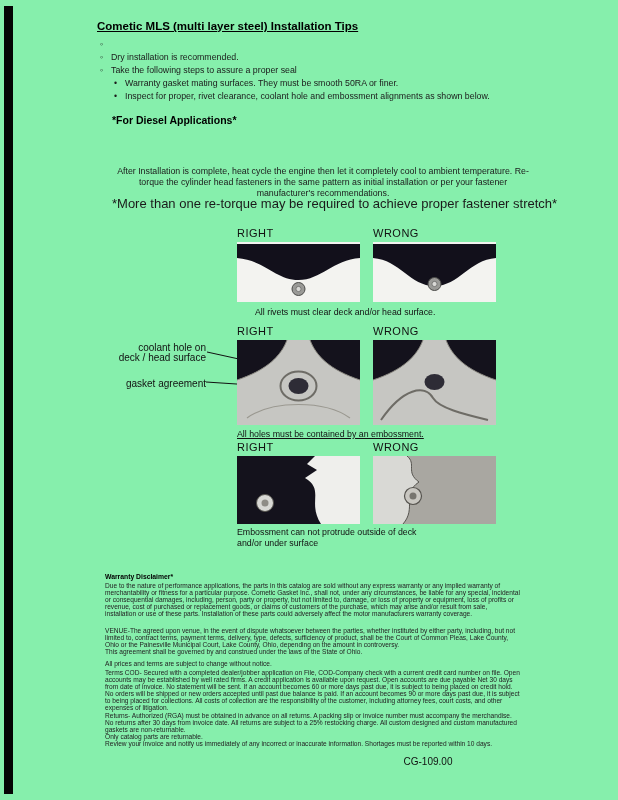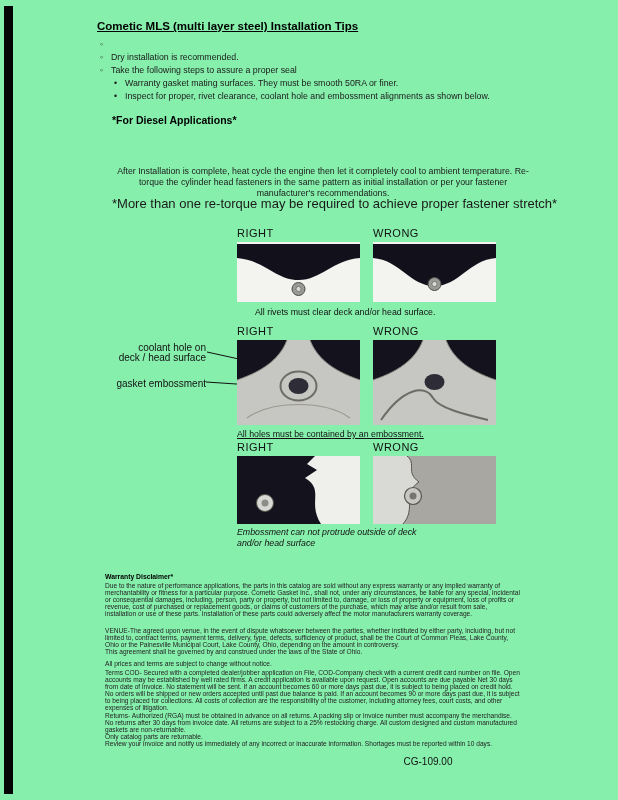--- a/index.html
+++ b/index.html
@@ -103,21 +103,21 @@
   </div>
   <div class="abs caption" style="left:231px; top:307px;margin-left:24px;">All rivets must clear deck and/or head surface.</div>
 
   <div class="abs fig-label" style="left:237px; top:325px;">RIGHT</div>
   <div class="abs fig-label" style="left:373px; top:325px;">WRONG</div>
 
   <div class="abs side-label" style="left:116px; top:343px;">
     <div>coolant hole on</div>
     <div>deck / head surface</div>
   </div>
-  <div class="abs side-label" style="left:116px; top:379px;">gasket embossment</div>
+  <div class="abs side-label" style="left:116px; top:379px;">gasket agreement</div>
 
   <svg class="abs pointer-lines" style="left:206px; top:346px;" width="100" height="48" viewBox="0 0 100 48">
     <line x1="1" y1="6" x2="92" y2="26" stroke="#111" stroke-width="1"></line>
     <line x1="0" y1="36" x2="76" y2="41" stroke="#111" stroke-width="1"></line>
   </svg>
 
   <div class="abs panel" style="left:237px; top:340px;">
     <svg width="123" height="85" viewBox="0 0 123 85">
       <rect width="123" height="85" fill="#c6c6c2"></rect>
       <path d="M0,0 H50 C44,16 30,30 0,40 Z" fill="#14121c"></path>
@@ -155,23 +155,23 @@
   </div>
   <div class="abs panel" style="left:373px; top:456px;">
     <svg width="123" height="68" viewBox="0 0 123 68">
       <rect width="123" height="68" fill="#d9d9d5"></rect>
       <path d="M34,0 H123 V68 H30 C44,52 28,38 46,26 C32,16 44,8 34,0 Z" fill="#a9a7a1"></path>
       <path d="M34,0 C44,8 32,16 46,26 C28,38 44,52 30,68" fill="none" stroke="#55534e" stroke-width="1"></path>
       <circle cx="40" cy="40" r="8.5" fill="#c9c7c1" stroke="#55534e" stroke-width="1.2"></circle>
       <circle cx="40" cy="40" r="3.5" fill="#77756f"></circle>
     </svg>
   </div>
-  <div class="abs caption cap3" style="left:237px; top:527px;font-style:italic;">
+  <div class="abs caption cap3" style="left:237px; top:527px;">
     <div>Embossment can not protrude outside of deck</div>
-    <div>and/or head surface</div>
+    <div>and/or under surface</div>
   </div>
 
   <div class="abs legal-heading">Warranty Disclaimer*</div>
   <div class="abs legal lp1">Due to the nature of performance applications, the parts in this catalog are sold without any express warranty or any implied warranty of merchantability or fitness for a particular purpose.  Cometic Gasket Inc., shall not, under any circumstances, be liable for any special, incidental or consequential damages, including, person, party or property, but not limited to, damage, or loss of property or equipment, loss of profits or revenue, cost of purchased or replacement goods, or claims of customers of the purchase, which may arise and/or result from sale, installation or use of these parts.  Installation of these parts could adversely affect the motor manufacturers warranty coverage.</div>
   <div class="abs legal lp2">
     <div>VENUE-The agreed upon venue, in the event of dispute whatsoever between the parties, whether instituted by either party, including, but not limited to, contract terms, payment terms, delivery, type, defects, sufficiency of product, shall be the Court of Common Pleas, Lake County, Ohio or the Painesville Municipal Court, Lake County, Ohio, depending on the amount in controversy.</div>
     <div>This agreement shall be governed by and construed under the laws of the State of Ohio.</div>
   </div>
   <div class="abs legal lp3">All prices and terms are subject to change without notice.</div>
   <div class="abs legal lp4">Terms COD- Secured with a completed dealer/jobber application on File, COD-Company check with a current credit card number on file.  Open accounts may be established by well rated firms.  A credit application is available upon request.  Open accounts are due payable Net 30 days from date of invoice.  No statement will be sent.  If an account becomes 60 or more days past due, it is subject to being placed on credit hold.  No orders will be shipped or new orders accepted until past due balance is paid.  If an account becomes 90 or more days past due, it is subject to being placed for collections.  All costs of collection are the responsibility of the customer, including attorney fees, court costs, and other expenses of litigation.</div>

